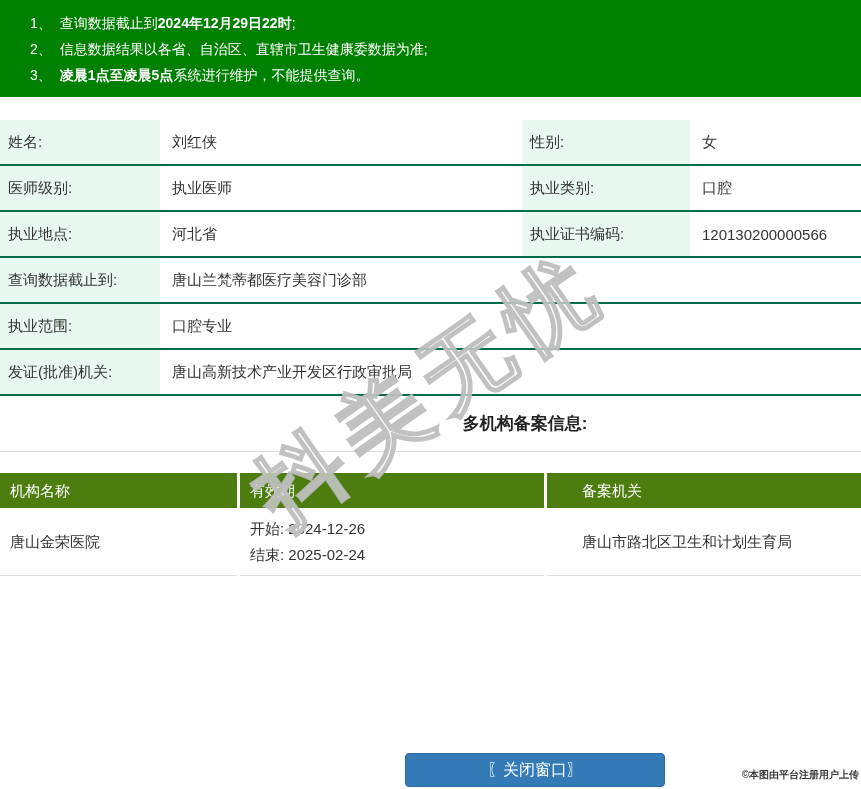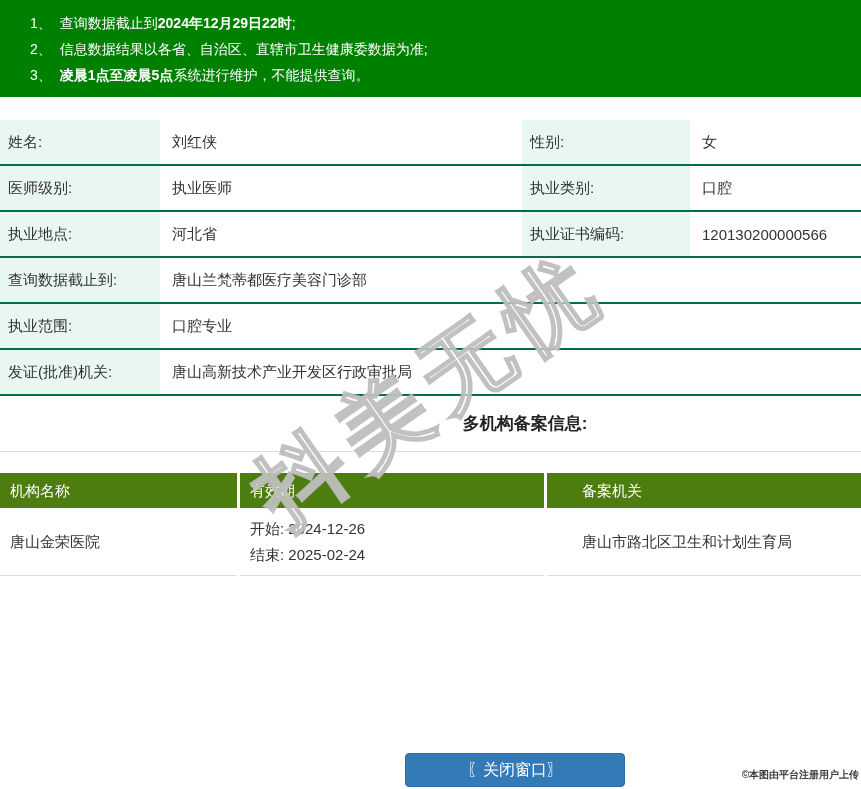--- a/index.html
+++ b/index.html
@@ -47,21 +47,21 @@
     position:absolute; left:430px; top:390px;
     transform:translate(-50%,-50%) rotate(-35deg);
     font-size:88px; font-weight:bold; letter-spacing:12px; white-space:nowrap;
     color:rgba(255,255,255,0.55);
     -webkit-text-stroke:2px rgba(186,186,186,0.9);
     z-index:5; pointer-events:none;
   }
 
   
   .close-btn {
-    position:absolute; left:405px; top:753px; width:220px; height:34px;
+    position:absolute; left:405px; top:753px; width:260px; height:34px;
     background:#337ab7; color:#fff; border:1px solid #2e6da4; border-radius:4px;
     font-size:16px; text-align:center; line-height:32px; cursor:pointer;
     font-family:"Liberation Sans","DejaVu Sans",sans-serif;
   }
   .credit {
     position:absolute; right:2px; top:768px; font-size:10px; font-weight:bold; color:#3a3a3a;
     text-shadow:-1px -1px 0 #fff, 1px -1px 0 #fff, -1px 1px 0 #fff, 1px 1px 0 #fff;
   }
 </style>
 </head>

